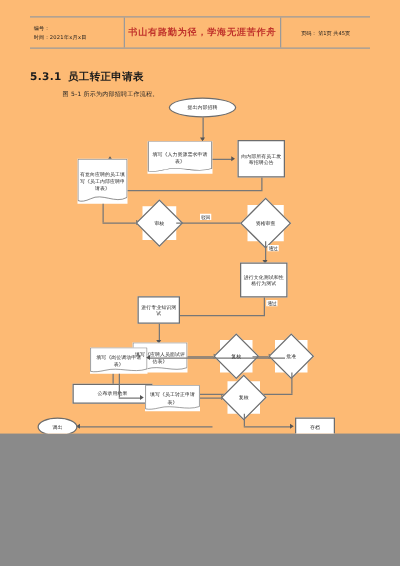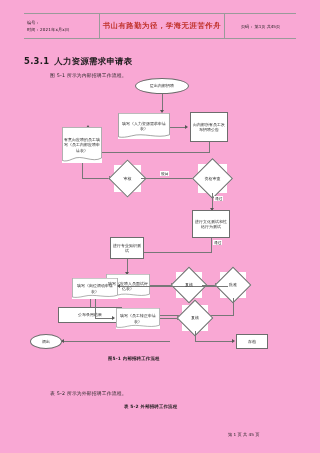--- a/index.html
+++ b/index.html
@@ -1,17 +1,17 @@
 <!DOCTYPE html>
 <html><head>
 <meta charset="utf-8">
 <style>
   html,body{margin:0;padding:0;background:#8a8a8a;}
   body{font-family:"DejaVu Sans","Liberation Sans",sans-serif;}
-  .page{position:relative;width:320px;height:453px;background:#f9a8d4;overflow:hidden;}
+  .page{position:relative;width:320px;height:347px;background:#fdba74;overflow:hidden;}
 
   
   .hdr{position:absolute;left:24px;top:13px;width:272px;height:24px;
        border-top:1px solid #9a9a9a;border-bottom:1px solid #9a9a9a;
        display:flex;align-items:stretch;}
   .hdr-cell{display:flex;flex-direction:column;justify-content:center;padding:0 3px;}
   .hdr-left{width:74px;border-right:1px solid #9a9a9a;}
   .hdr-mid{flex:1;border-right:1px solid #9a9a9a;align-items:center;justify-content:center;}
   .hdr-right{width:70px;justify-content:center;}
   .hdr-left div{font-size:4.1px;color:#1a1a1a;line-height:1.75;letter-spacing:.2px;}
@@ -66,21 +66,21 @@
     </div>
     <div class="hdr-cell hdr-mid">
       <div class="slogan">书山有路勤为径，学海无涯苦作舟</div>
     </div>
     <div class="hdr-cell hdr-right">
       <div>页码：  第1页 共45页</div>
     </div>
   </div>
 
   <div class="h3" style="top:56px">
-    <span class="num">5.3.1</span><span>人力资源需求申请表</span>
+    <span class="num">5.3.1</span><span>员工转正申请表</span>
   </div>
   <div class="para" style="left:50px;top:72px">图 5-1 所示为内部招聘工作流程。</div>
 
   <div class="fc">
 
     <div class="node oval" style="left:135px;top:6px;width:54px;height:16px">
       <span>提出内部招聘</span>
     </div>
     <div class="ln lv" style="left:162px;top:22px;height:18px"></div>
     <div class="arw d" style="left:160px;top:38px"></div>

